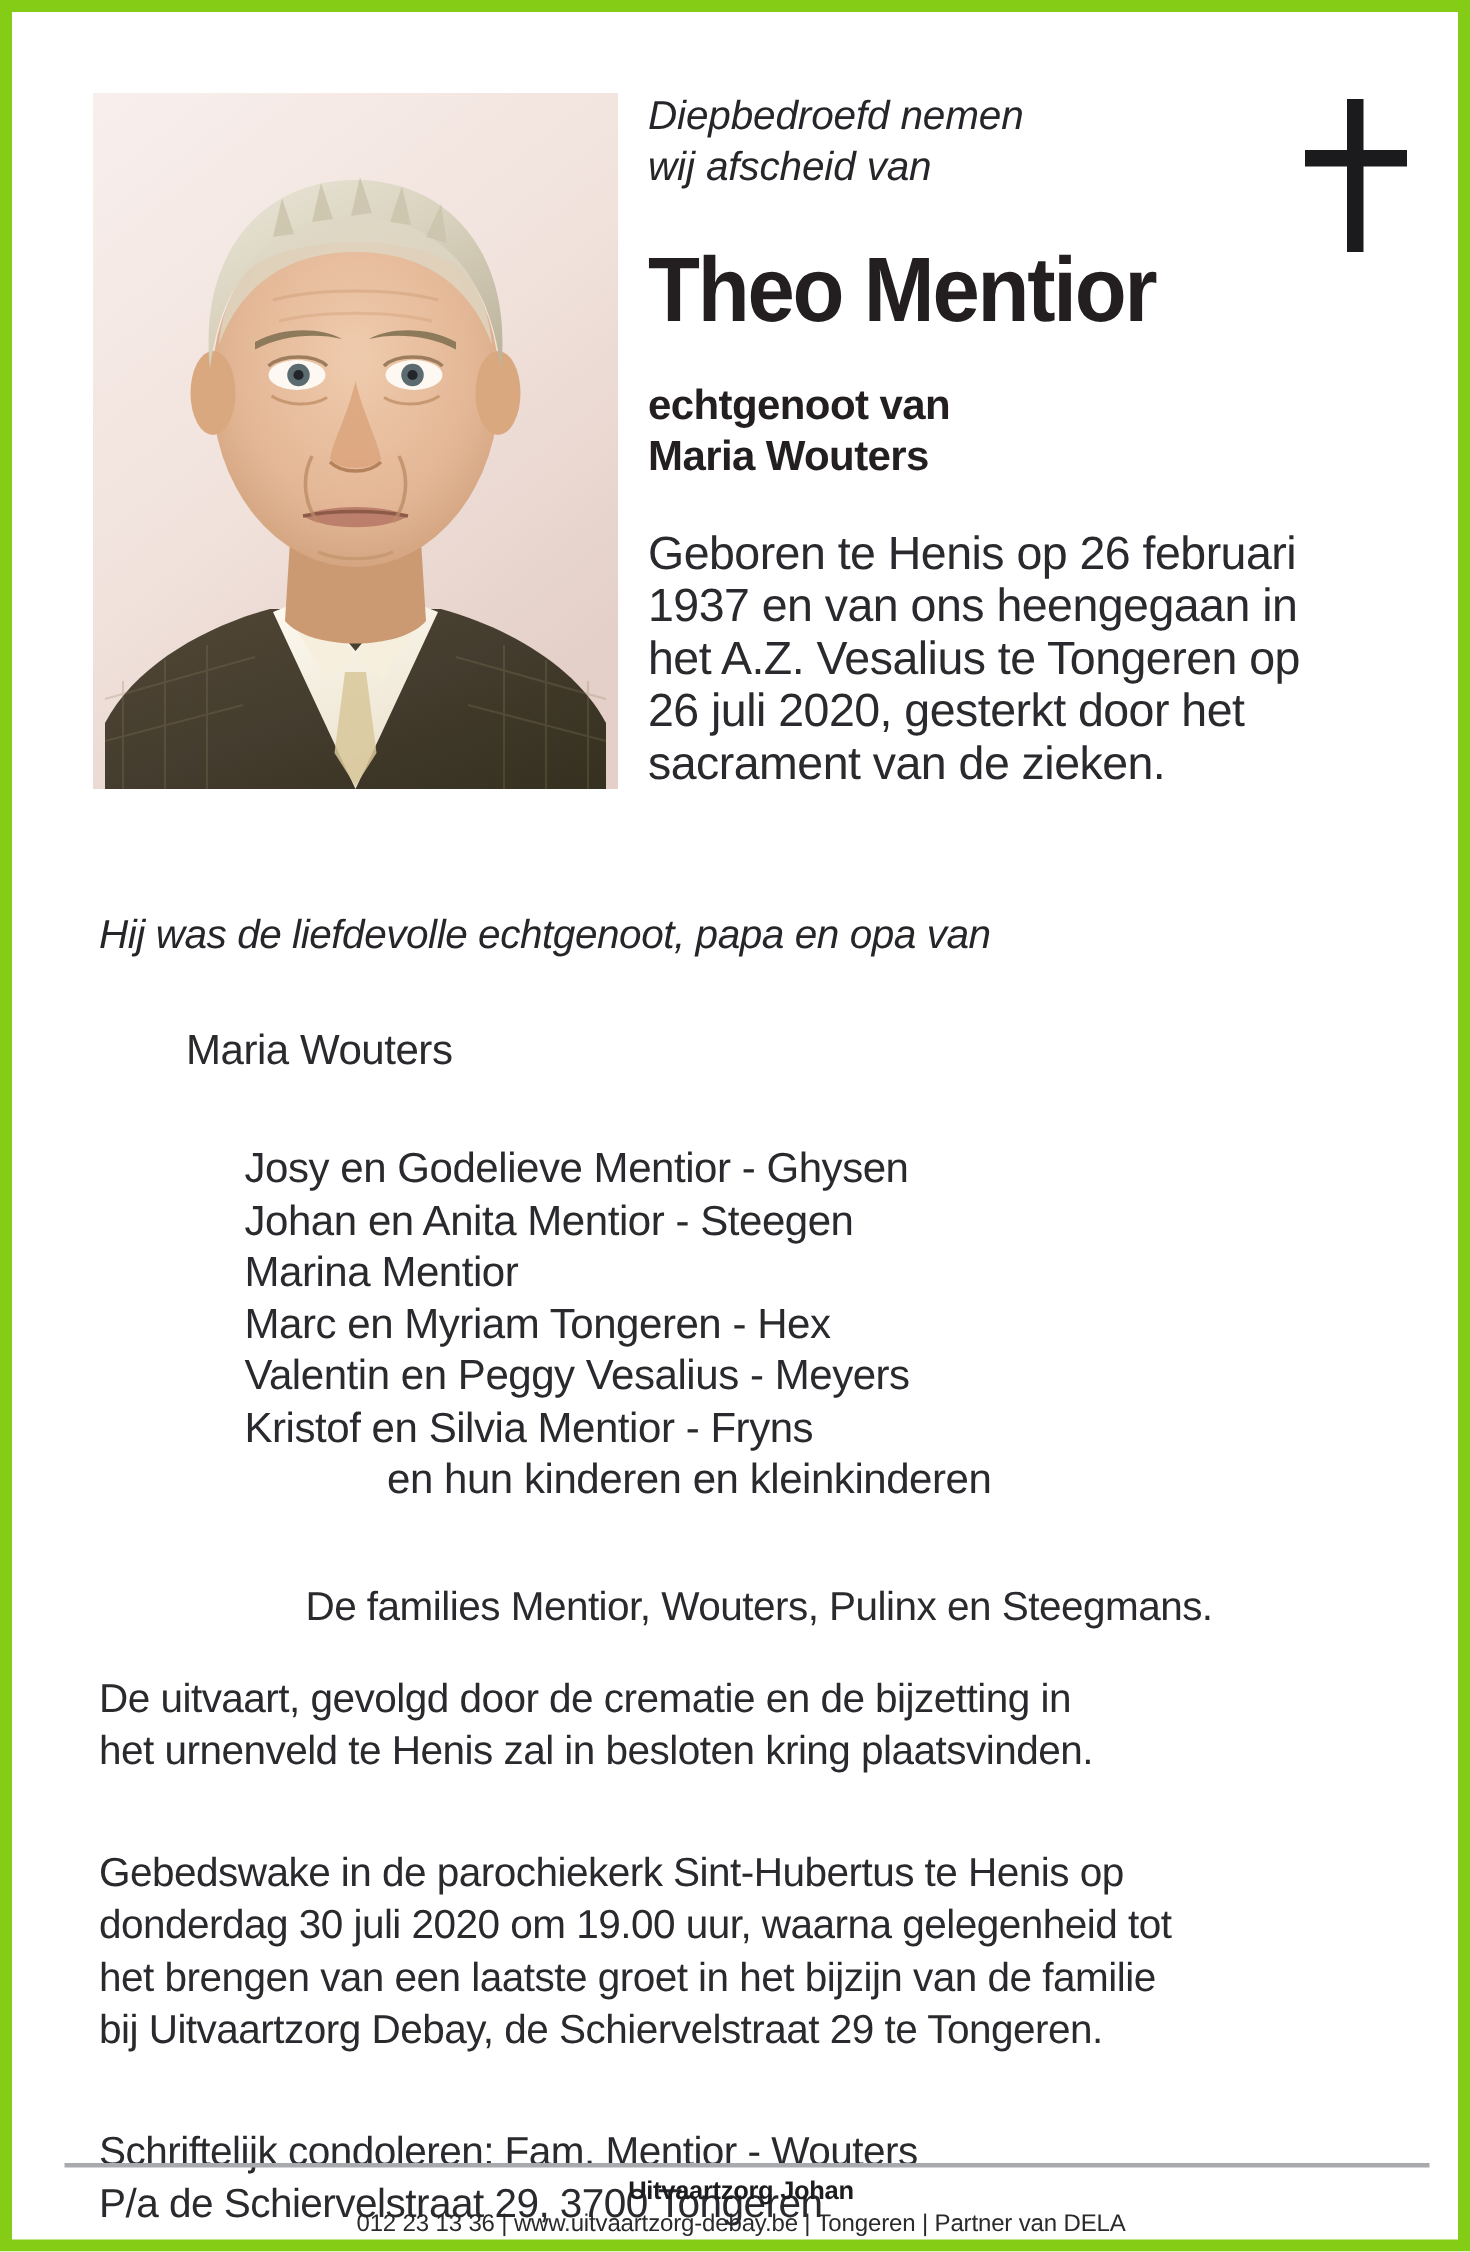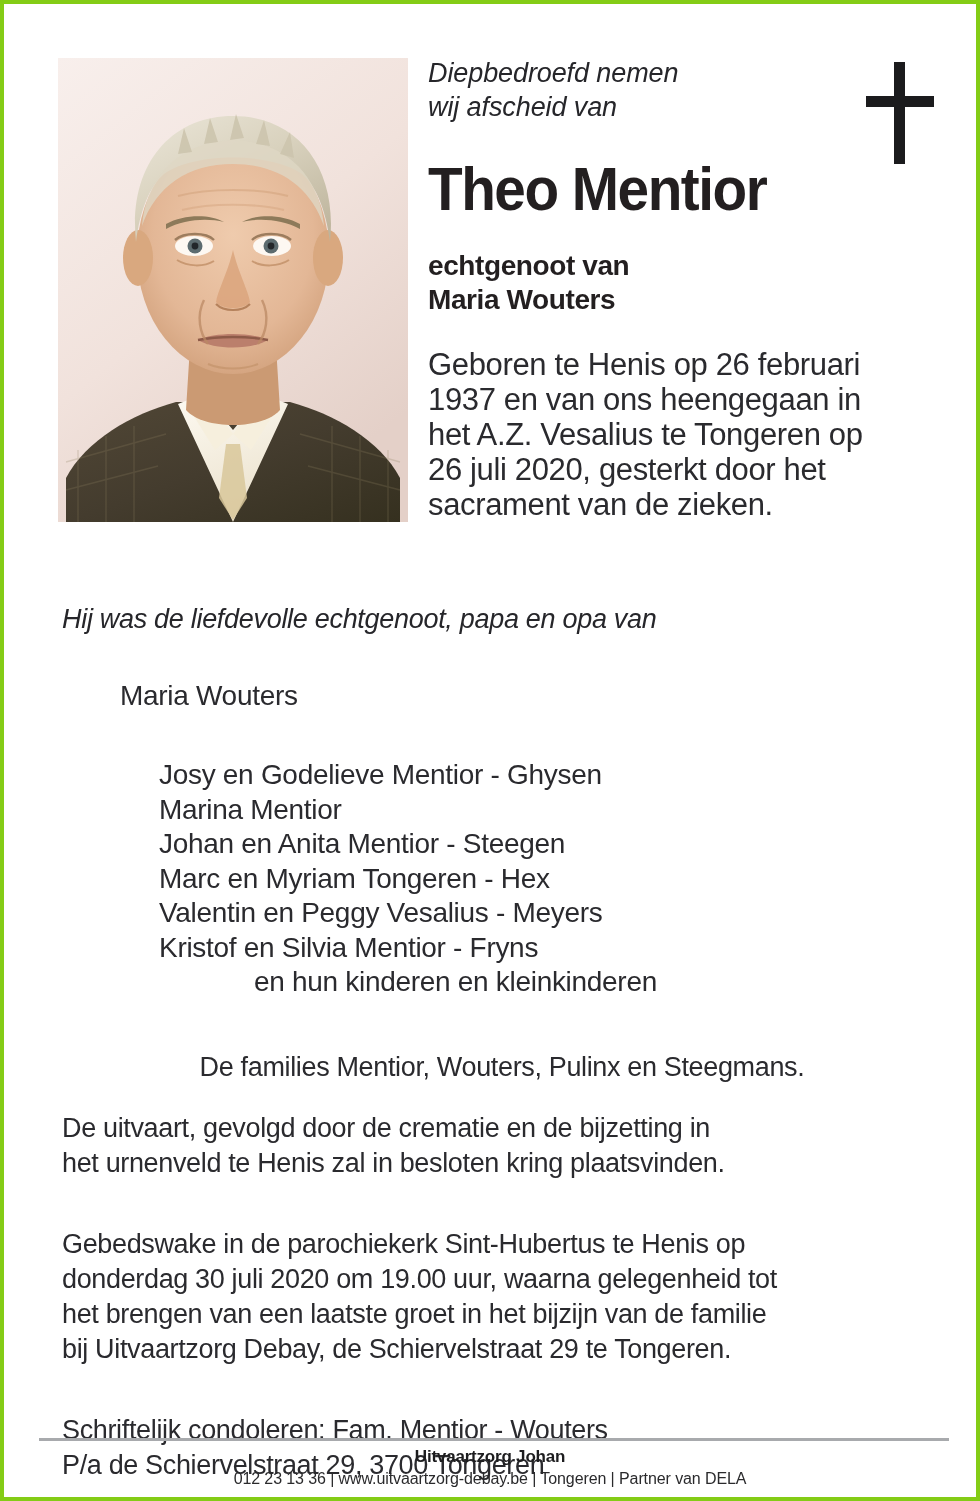--- a/index.html
+++ b/index.html
@@ -11,21 +11,21 @@
     font-family: "Liberation Sans", sans-serif;
     -webkit-font-smoothing: antialiased;
   }
 
   .page {
     position: relative;
     width: 980px;
     height: 1501px;
     box-sizing: border-box;
     background: #ffffff;
-    border: 4px solid #84cc16;
+    border: 8px solid #84cc16;
     overflow: hidden;
   }
 
   
   .top-section {
     position: absolute;
     left: 0;
     top: 0;
     width: 972px;
     height: 540px;
@@ -317,22 +317,22 @@
     </div>
   </div>
 
   <div class="body-area">
     <div class="lead-italic">Hij was de liefdevolle echtgenoot, papa en opa van</div>
 
     <div class="spouse-line">Maria Wouters</div>
 
     <div class="children">
       <div class="child-line">Josy en Godelieve Mentior - Ghysen</div>
+      <div class="child-line">Johan en Anita Mentior - Steegen</div>
       <div class="child-line">Marina Mentior</div>
-      <div class="child-line">Johan en Anita Mentior - Steegen</div>
       <div class="child-line">Marc en Myriam Tongeren - Hex</div>
       <div class="child-line">Valentin en Peggy Vesalius - Meyers</div>
       <div class="child-line">Kristof en Silvia Mentior - Fryns</div>
       <div class="grandchildren-line">en hun kinderen en kleinkinderen</div>
     </div>
 
     <div class="para p-families">De families Mentior, Wouters, Pulinx en Steegmans.</div>
     <div class="para p-funeral">De uitvaart, gevolgd door de crematie en de bijzetting in
 het urnenveld te Henis zal in besloten kring plaatsvinden.</div>
     <div class="para p-wake">Gebedswake in de parochiekerk Sint-Hubertus te Henis op

